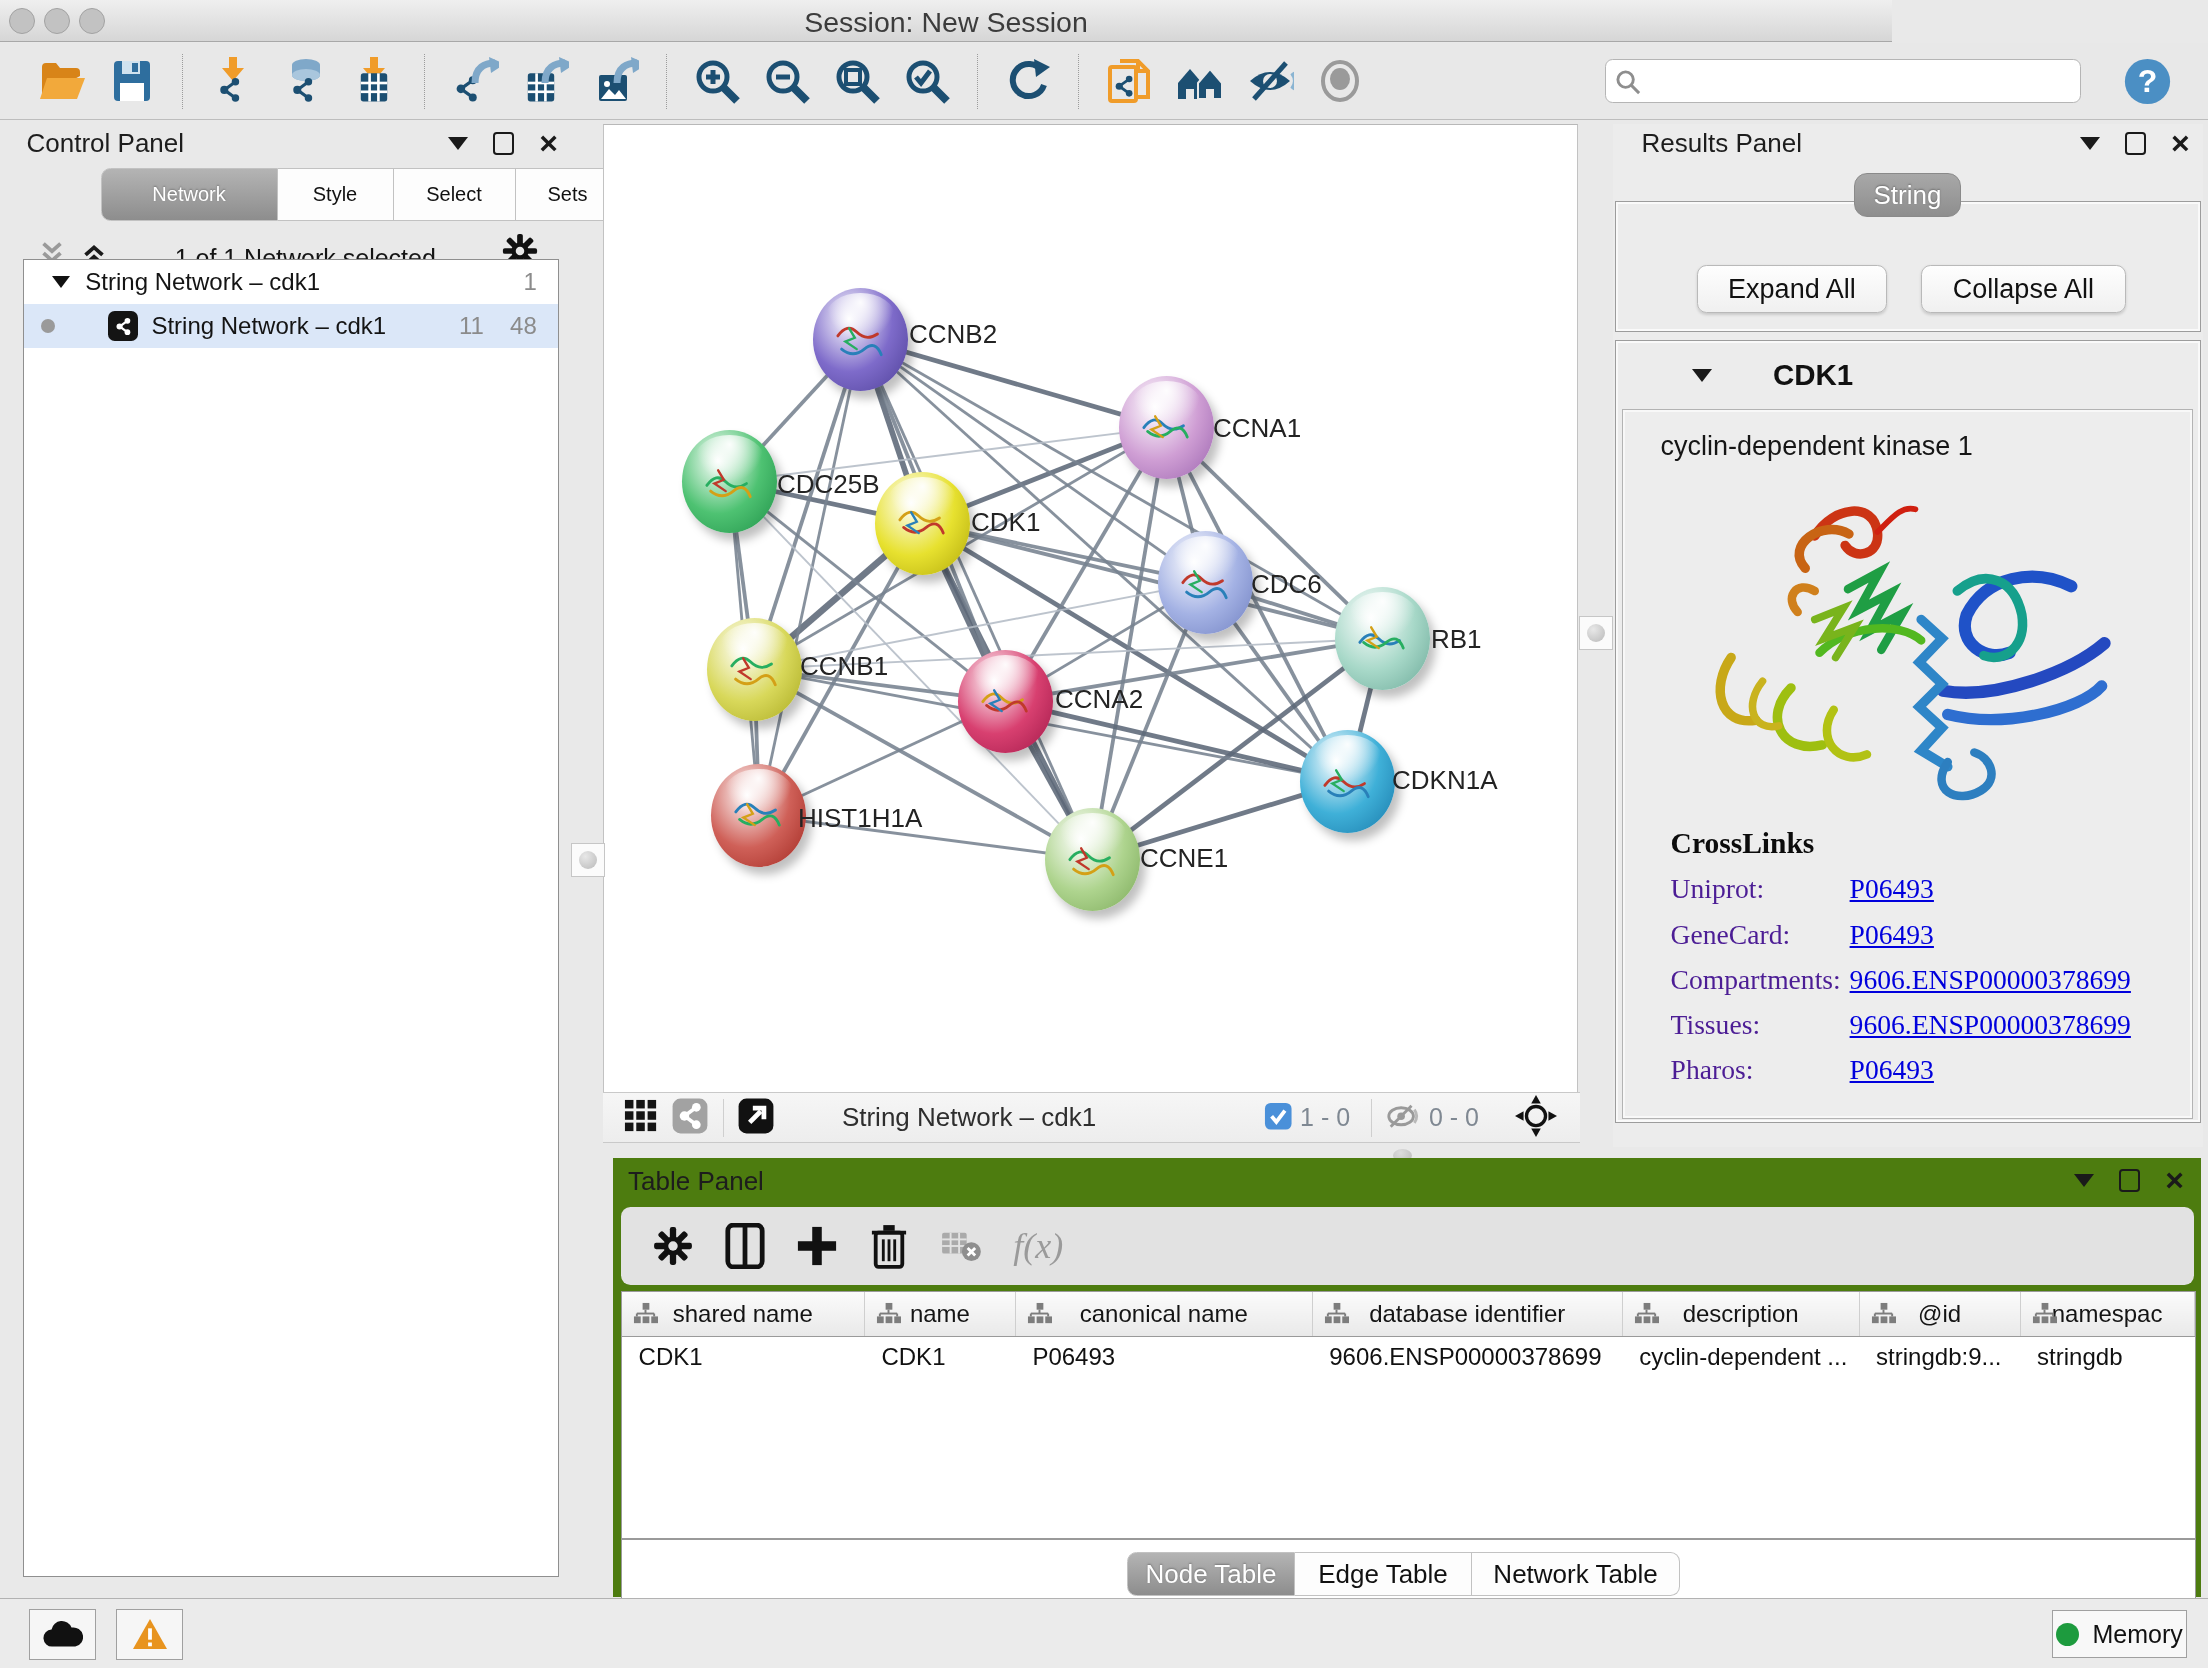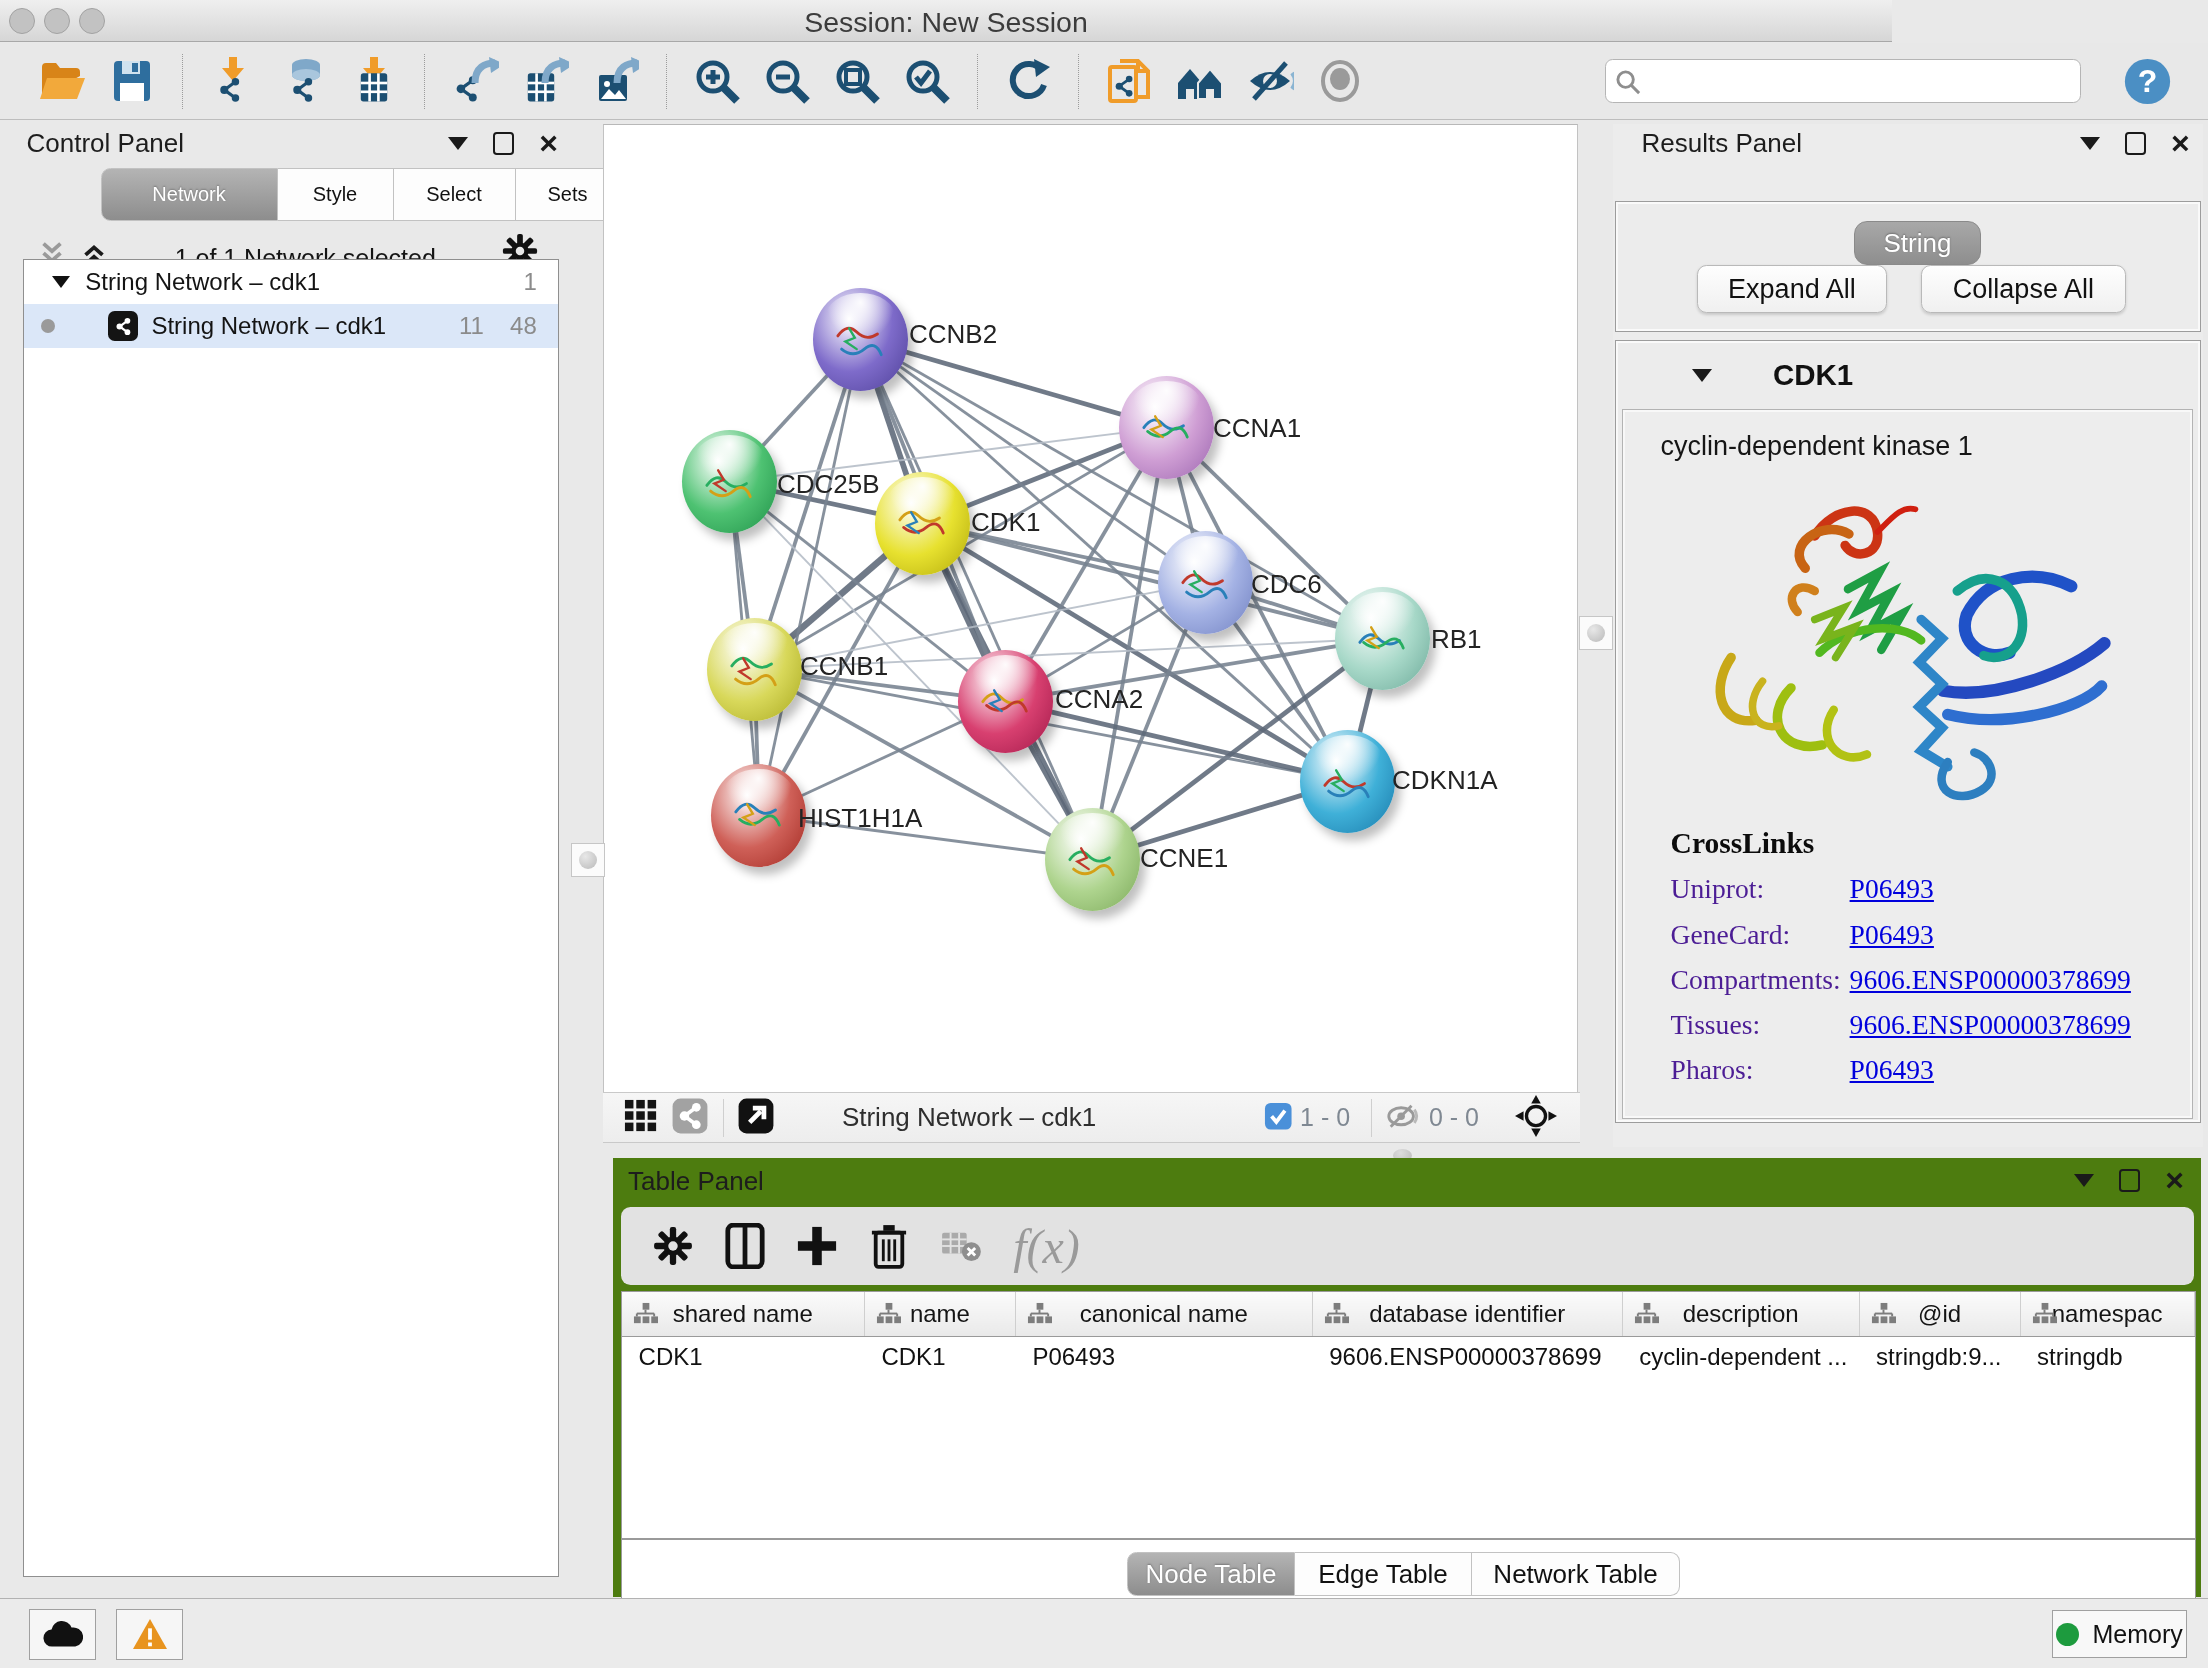--- a/index.html
+++ b/index.html
@@ -84,24 +84,24 @@
     background:radial-gradient(circle at 35% 30%,#e8e8e8,#b9b9b9);}
   #vdiv-right{position:absolute;left:1619px;top:124px;width:5.7px;height:1021px;
     border-left:1px solid #a9a9a9;border-right:1px solid #a9a9a9;background:#dedede;}
   #hsplit-dot{position:absolute;left:1393px;top:1149px;width:19px;height:13.3px;border-radius:50%;
     background:radial-gradient(circle at 40% 30%,#ddd,#bdbdbd);}
 
   
   #results-panel{position:absolute;left:1613px;top:124px;width:590px;height:1023px;background:#ececec;}
   #rp-header{position:absolute;left:28.5px;top:3.8px;}
   #rp-ctrls{position:absolute;right:13.3px;top:7.6px;}
-  #rp-tab{position:absolute;left:241px;top:49px;width:127px;height:44px;z-index:3;
+  #rp-tab{position:absolute;left:241px;top:49px;width:107px;height:44px;z-index:3;
     background:linear-gradient(#a8a8a8,#8e8e8e);border:1px solid #8a8a8a;border-radius:13px;
     color:#fff;font-size:26px;display:flex;align-items:center;justify-content:center;
-    text-shadow:0 -1px 1.9px #6e6e6e;cursor:pointer;margin-top:48px;}
+    text-shadow:0 -1px 1.9px #6e6e6e;cursor:pointer;}
   .rp-box{position:absolute;left:1.9px;width:586px;background:#ececec;
     border:1.9px solid #9c9c9c;box-shadow:inset 0 0 0 1.9px #fafafa;}
   #rp-box-top{top:77px;height:131px;}
   .rp-btn{position:absolute;height:48px;background:linear-gradient(#fefefe,#f0f0f0);
     border:1px solid #b9b9b9;border-radius:9.5px;font-size:27px;color:#111;
     display:flex;align-items:center;justify-content:center;cursor:pointer;
     box-shadow:0 1.9px 2.9px rgba(0,0,0,.15);}
   #rp-box-cdk{top:216px;height:783px;}
   #cdk-header{position:absolute;left:0;top:0;width:100%;height:68px;display:flex;align-items:center;}
   #cdk-header .hcaret{margin-left:76px;}
@@ -791,21 +791,21 @@
             <g stroke="#e2e2e2" stroke-width="2">
               <line x1="2" y1="11" x2="28" y2="11"></line>
               <line x1="2" y1="18" x2="28" y2="18"></line>
               <line x1="11" y1="4" x2="11" y2="26"></line>
               <line x1="20" y1="4" x2="20" y2="26"></line>
             </g>
             <circle cx="33" cy="24" r="10" fill="#8e8e8e"></circle>
             <path d="M29 20 l8 8 M37 20 l-8 8" stroke="#fff" stroke-width="3"></path>
           </svg>
       </button>
-      <span style="font-family:'Liberation Serif',serif;font-style:italic;font-size:48px;color:#9a9a9a;margin-left:7.6px;cursor:pointer">f(x)</span>
+      <span style="font-family:'Liberation Serif',serif;font-style:italic;font-size:36px;color:#9a9a9a;margin-left:7.6px;cursor:pointer">f(x)</span>
     </div>
 
     <div id="node-table">
       <table>
         <thead>
             <tr id="tbl-head">
               <th style="width: 243px;"><svg class="hicon" width="25" height="25" viewBox="0 0 26 26">
                   <g fill="#7d7d7d">
                     <rect x="10" y="1" width="7" height="7"></rect>
                     <rect x="1" y="15" width="7" height="7"></rect>

